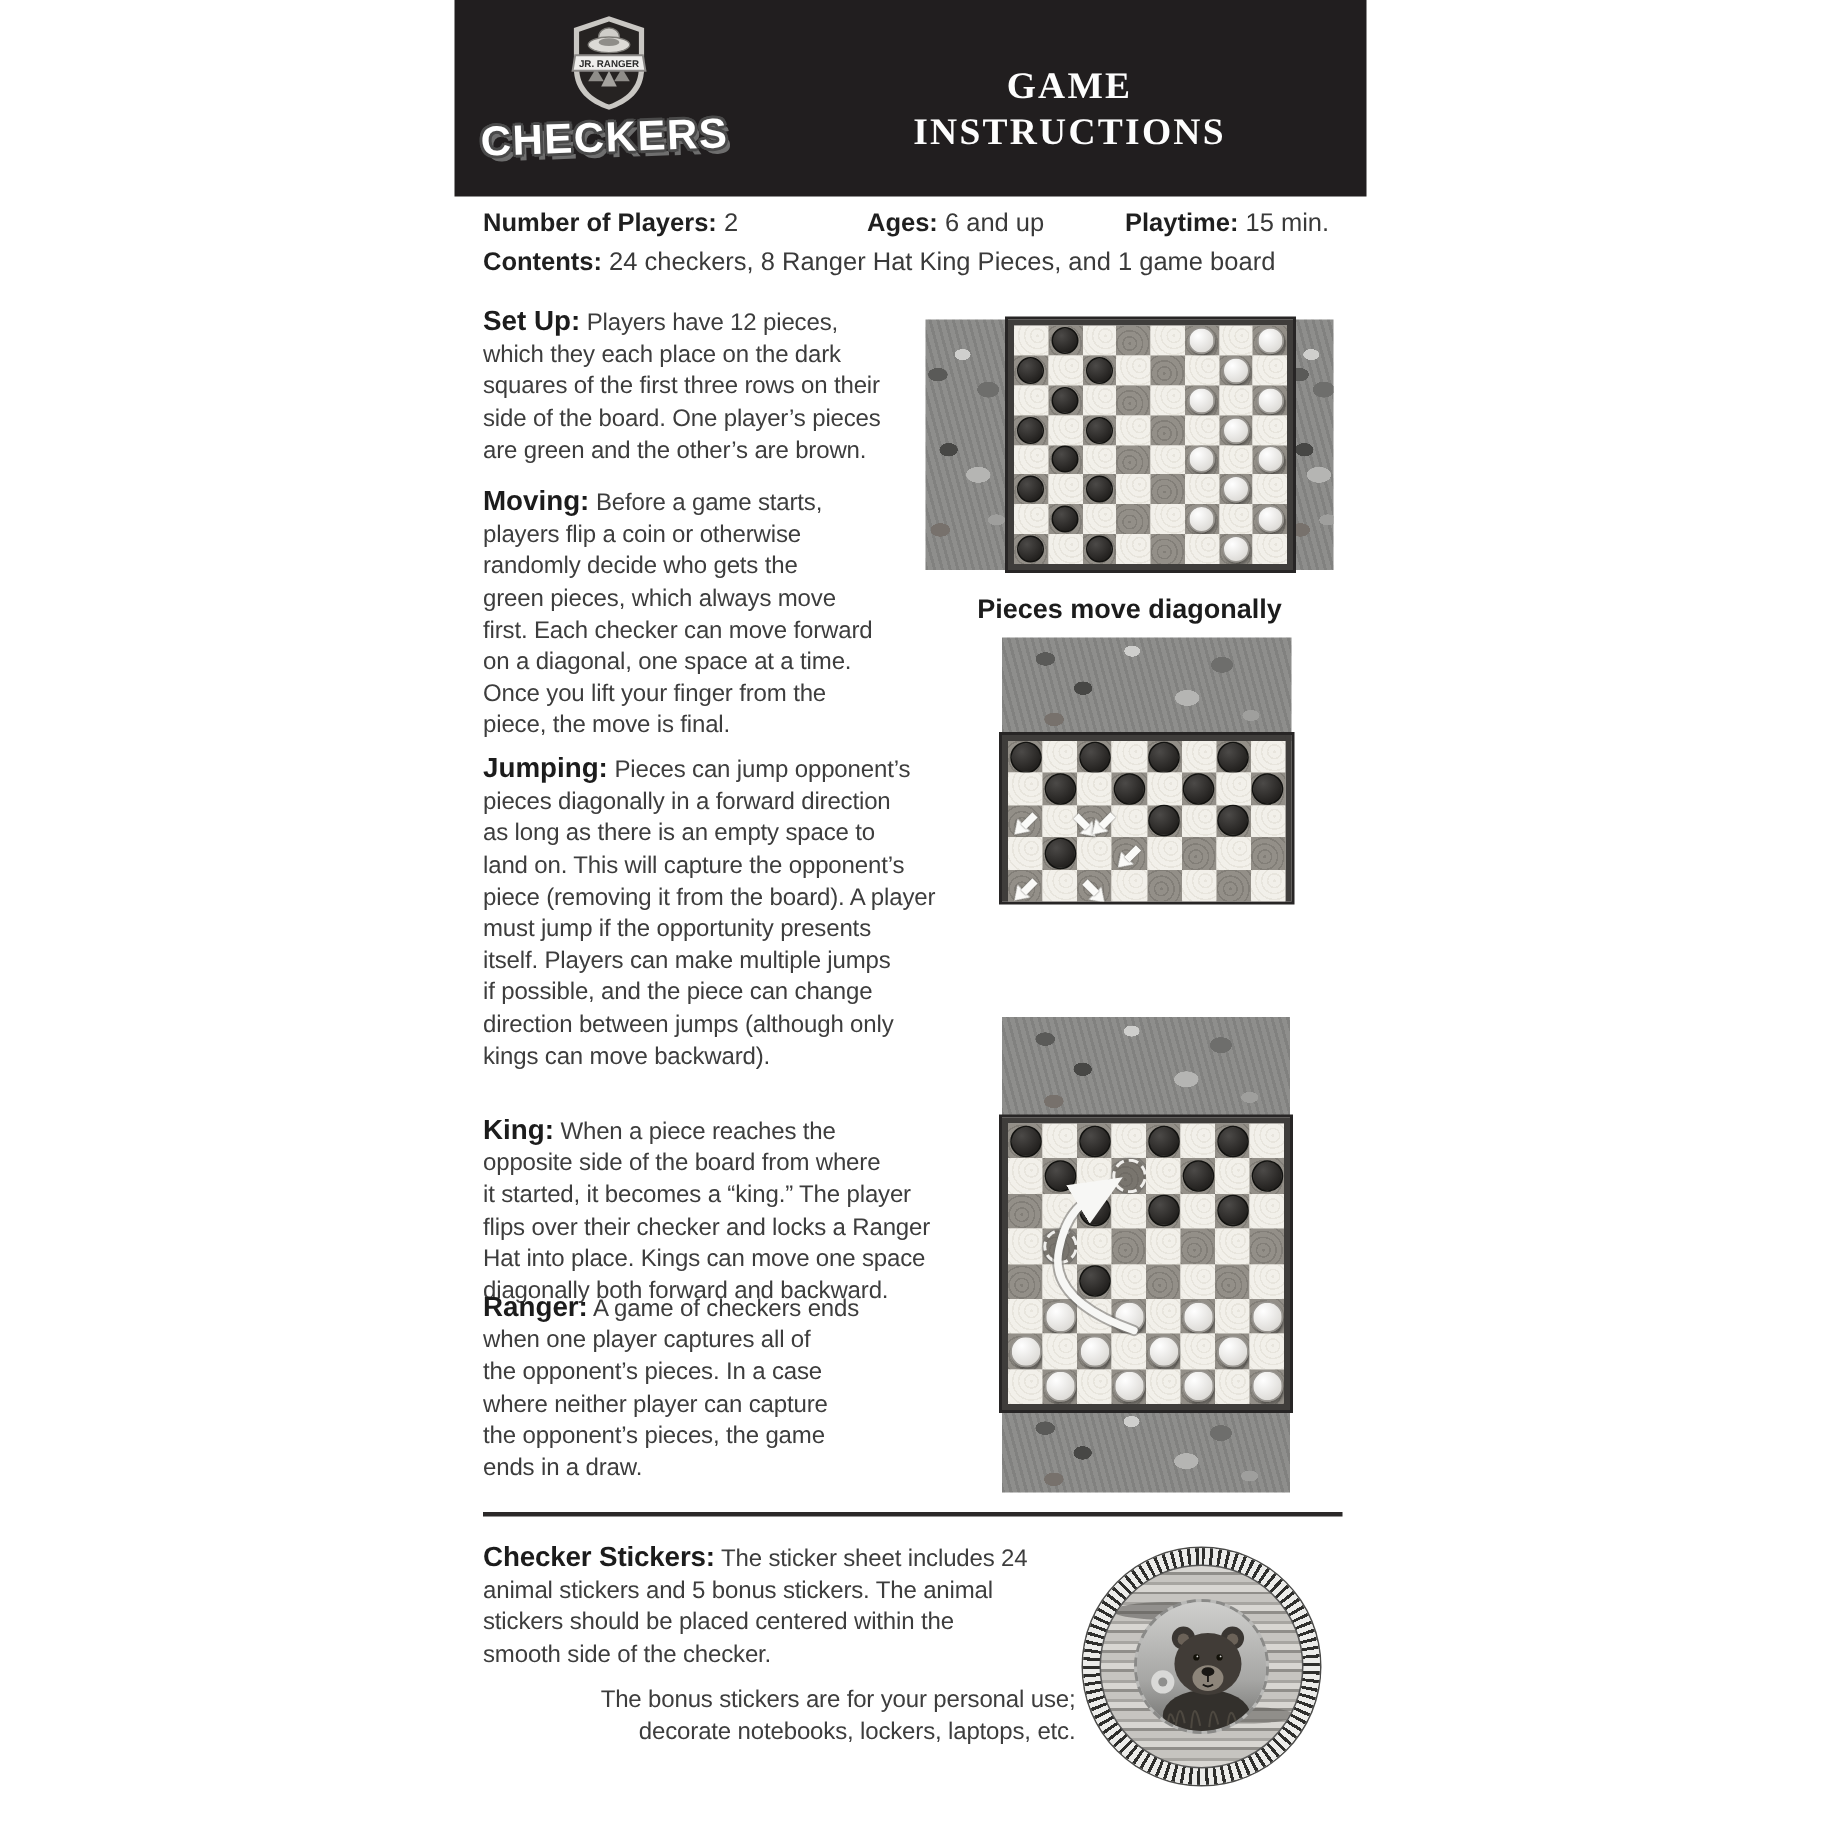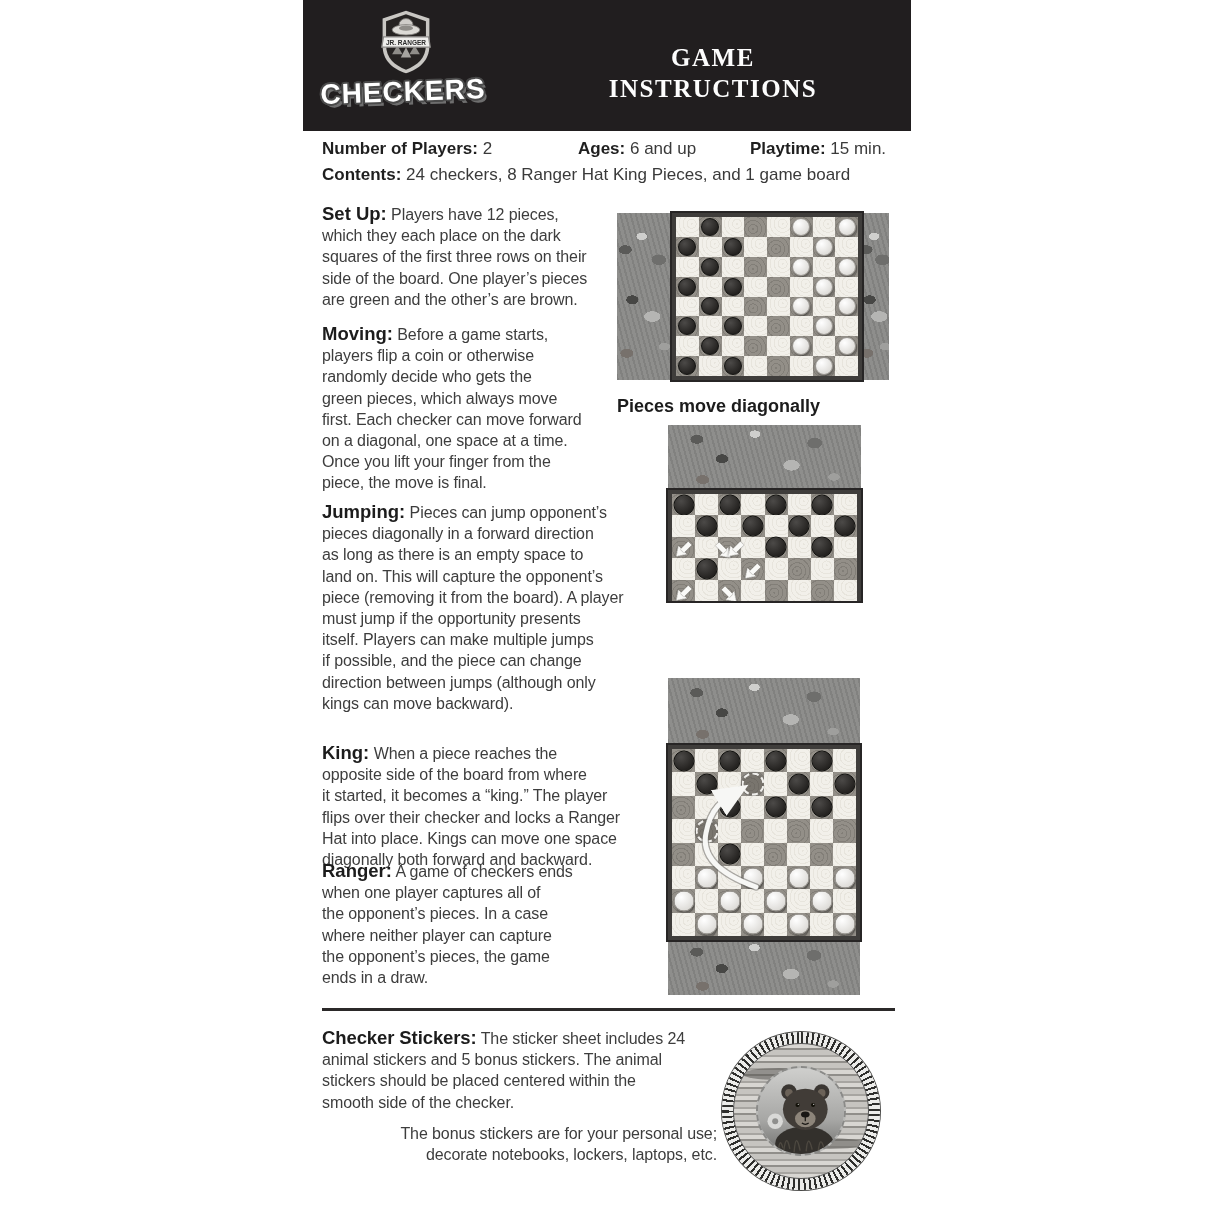--- a/index.html
+++ b/index.html
@@ -59,21 +59,21 @@
   .fig1 .bframe{width:190px;height:167px;}
   .fig1 .piece{width:16px;height:16px;}
   .fig2{position:absolute;left:365px;top:425px;width:193px;}
   .fig2 .strip-t{width:193px;height:65px;}
   .fig2 .bframe{width:193px;height:111px;border-bottom:0;}
   .fig2 .piece{width:19px;height:19px;}
   .fig3{position:absolute;left:365px;top:678px;width:192px;}
   .fig3 .strip-t{width:192px;height:67px;} .fig3 .strip-b{width:192px;height:55px;}
   .fig3 .bframe{width:192px;height:195px;}
   .fig3 .piece{width:19px;height:19px;}
-  .cap{position:absolute;left:314px;width:272px;text-align:left;font-weight:700;
+  .cap{position:absolute;left:314px;width:272px;text-align:center;font-weight:700;
        color:#1c1c1c;font-size:18px;line-height:20.5px;white-space:pre-line;}
   .cap1{top:396px;} .cap2{top:632px;}
   .jump-arrow{position:absolute;width:0;height:0;}
   .jump-arrow::before{content:"";position:absolute;left:-7px;top:1px;border-left:6px solid transparent;
      border-right:6px solid transparent;border-top:9px solid #fafaf8;filter:drop-shadow(0 0 1px #55534f);}
   .jump-arrow::after{content:"";position:absolute;left:-3px;top:-9px;width:5px;height:11px;
      background:#fafaf8;box-shadow:0 0 1px #55534f;}
   .dl{transform:rotate(45deg);} .dr{transform:rotate(-45deg);}
   .jump-path{position:absolute;left:0;top:0;width:100%;height:100%;pointer-events:none;}
 

